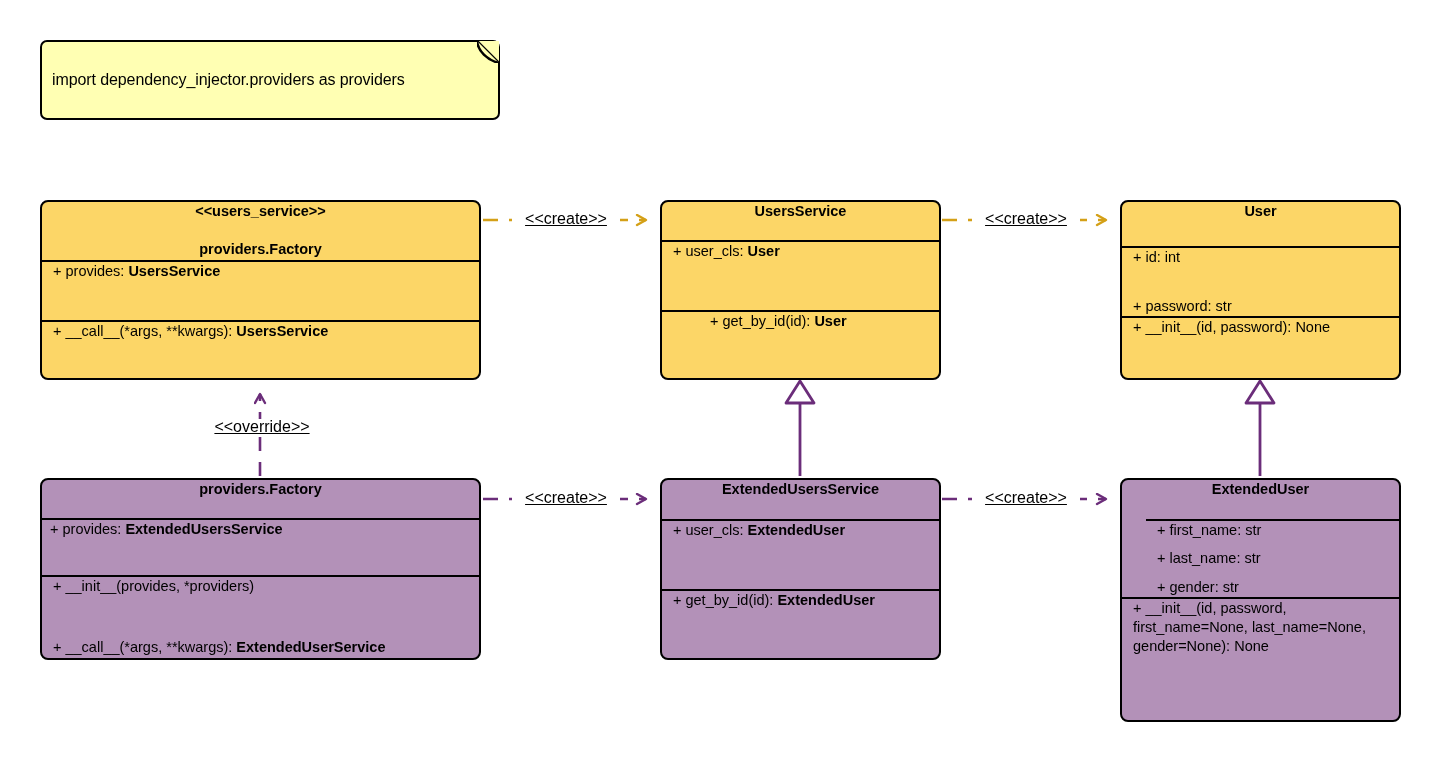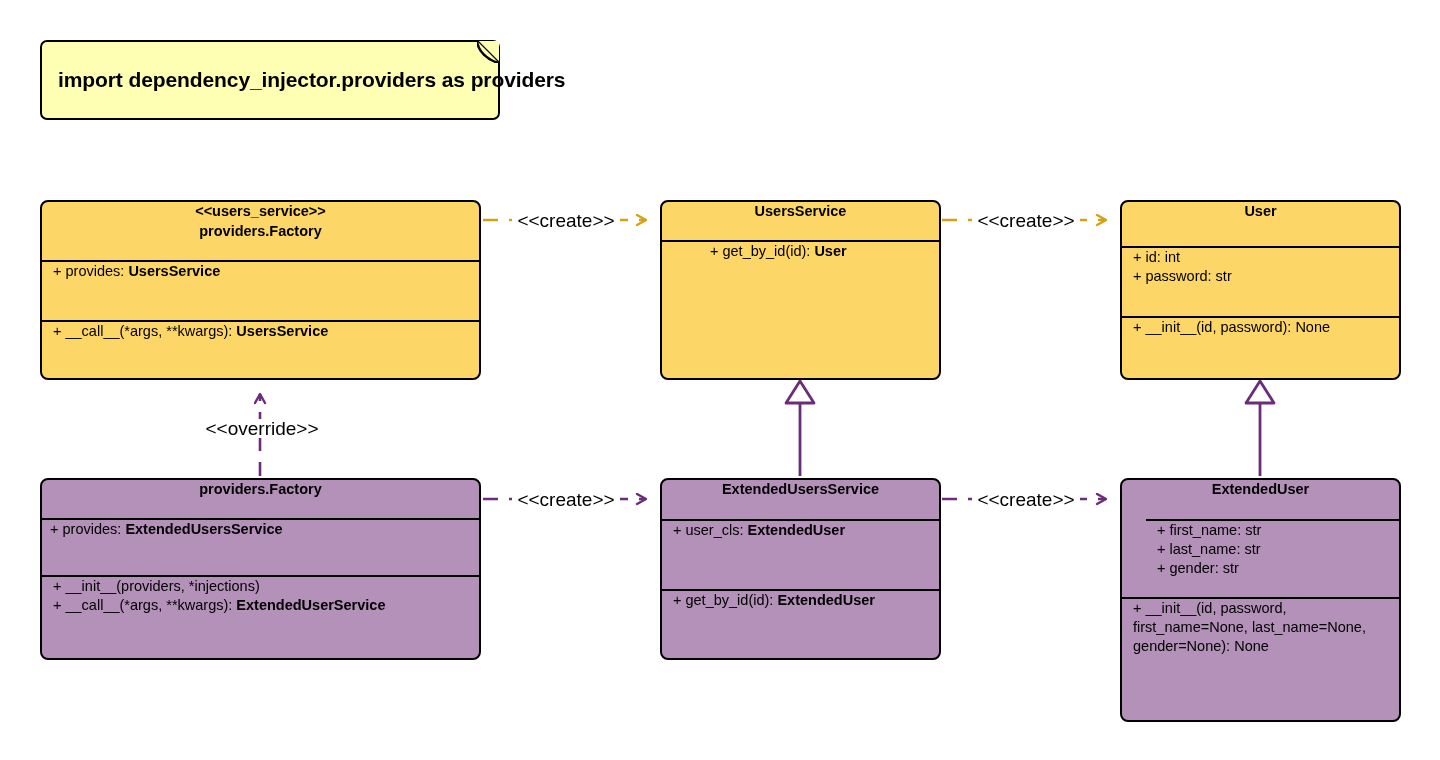--- a/index.html
+++ b/index.html
@@ -27,24 +27,24 @@
   .note {
     position: absolute;
     box-sizing: border-box;
     background: #ffffb3;
     border: 2.5px solid #000000;
     border-radius: 7px;
     display: flex;
     align-items: center;
   }
   .note-text {
-    font-size: 21px;
-    font-weight: bold;
+    font-size: 16px;
+    font-weight: normal;
     letter-spacing: -0.1px;
-    padding-left: 16px;
+    padding-left: 10px;
     white-space: nowrap;
   }
   .note-fold {
     position: absolute;
     right: -1px;
     top: -1px;
     width: 22px;
     height: 22px;
   }
 
@@ -58,21 +58,21 @@
     background: #fcd667;
   }
   .clsbox.purple { background: #b391b8; }
 
   .sec {
     box-sizing: border-box;
     position: relative;
     padding: 0 11px;
     display: flex;
     flex-direction: column;
-    justify-content: flex-start;
+    justify-content: space-between;
   }
   .sec + .sec { border-top: 2.5px solid #000000; }
 
   .sec.header {
     align-items: center;
     text-align: center;
     font-weight: bold;
     font-size: 14.5px;
     line-height: 1.35;
   }
@@ -81,27 +81,28 @@
     line-height: 1.32;
     text-align: left;
   }
   .sec.body .row { white-space: nowrap; }
   .sec.body .row.wrap { white-space: normal; }
   .sec.body b { font-weight: bold; }
 
   
   .edge-label {
     position: absolute;
-    font-size: 19px;
+    font-size: 16px;
     color: #000000;
     white-space: nowrap;
     text-align: center;
     background: #ffffff;
     padding: 0 2px;
     line-height: 1;
+    text-decoration: underline;
   }
 </style>
 </head>
 <body>
 
 <div id="canvas">
 
   <svg width="1440" height="760" style="position:absolute;left:0;top:0;">
     <defs>
       <marker id="openArrowGold" markerWidth="14" markerHeight="14" refX="11" refY="6" orient="auto" markerUnits="userSpaceOnUse">
@@ -165,20 +166,23 @@
     </div>
     <div class="sec body" style="height:42px;">
       <div class="row"><span>+ __call__(*args, **kwargs): </span><b>UsersService</b></div>
     </div>
   </div>
 
   <div class="clsbox" style="left:660px;top:200px;width:281px;height:180px;">
     <div class="sec header" style="height:38px;">
       <div>UsersService</div>
     </div>
+    <div class="sec body" style="height:70px;">
+      <div class="row"><span>+ user_cls: </span><b>User</b></div>
+    </div>
     <div class="sec body" style="height:69px;padding-left:48px;">
       <div class="row"><span>+ get_by_id(id): </span><b>User</b></div>
     </div>
   </div>
 
   <div class="clsbox" style="left:1120px;top:200px;width:281px;height:180px;">
     <div class="sec header" style="height:38px;">
       <div>User</div>
     </div>
     <div class="sec body" style="height:70px;margin-top:6px;">
@@ -191,21 +195,21 @@
   </div>
 
   <div class="clsbox purple" style="left:40px;top:478px;width:441px;height:182px;">
     <div class="sec header" style="height:38px;">
       <div>providers.Factory</div>
     </div>
     <div class="sec body" style="height:57px;padding-left:8px;">
       <div class="row"><span>+ provides: </span><b>ExtendedUsersService</b></div>
     </div>
     <div class="sec body" style="height:82px;">
-      <div class="row">+ __init__(providers, *injections)</div>
+      <div class="row">+ __init__(provides, *providers)</div>
       <div class="row"><span>+ __call__(*args, **kwargs): </span><b>ExtendedUserService</b></div>
     </div>
   </div>
 
   <div class="clsbox purple" style="left:660px;top:478px;width:281px;height:182px;">
     <div class="sec header" style="height:39px;">
       <div>ExtendedUsersService</div>
     </div>
     <div class="sec body" style="height:70px;">
       <div class="row"><span>+ user_cls: </span><b>ExtendedUser</b></div>

